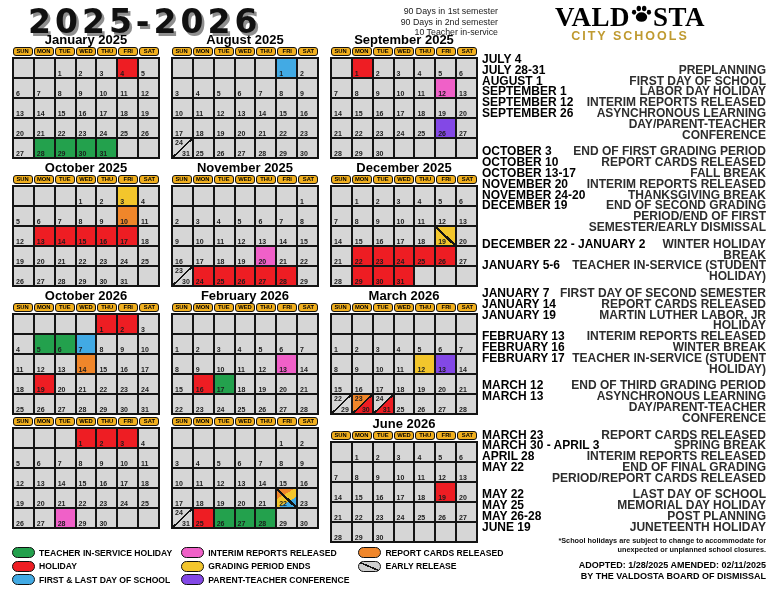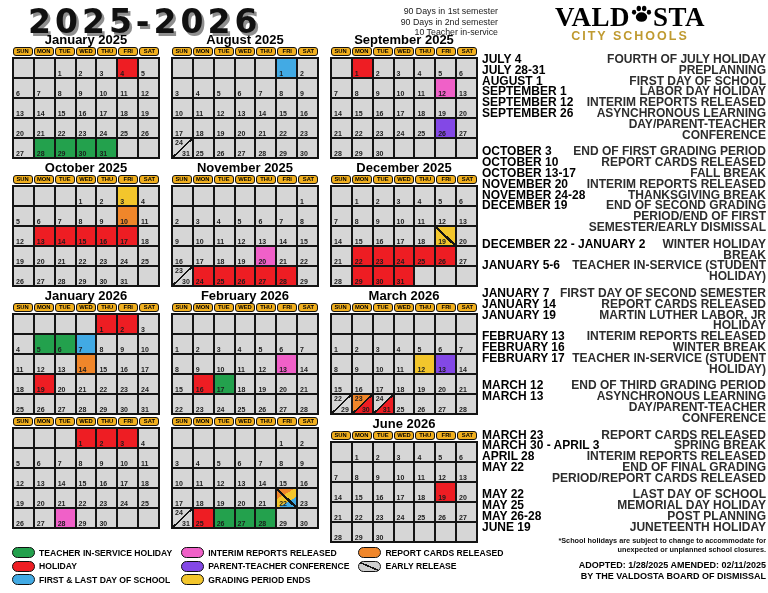--- a/index.html
+++ b/index.html
@@ -805,21 +805,21 @@
                 <span class="num">31</span>
               </td>
               <td class="cell" style="background-color: rgb(214, 214, 214);"></td>
               <td class="cell" style="background-color: rgb(214, 214, 214);"></td>
               <td class="cell" style="background-color: rgb(214, 214, 214);"></td>
             </tr>
           </tbody>
         </table>
       </div>
       <div class="month">
-        <div class="month-title">January 2026</div>
+        <div class="month-title">October 2026</div>
         <div class="dow">
           <div class="dow-chip" style="background-color: rgb(242, 176, 30);">SUN</div>
           <div class="dow-chip" style="background-color: rgb(242, 176, 30);">MON</div>
           <div class="dow-chip" style="background-color: rgb(242, 176, 30);">TUE</div>
           <div class="dow-chip" style="background-color: rgb(242, 176, 30);">WED</div>
           <div class="dow-chip" style="background-color: rgb(242, 176, 30);">THU</div>
           <div class="dow-chip" style="background-color: rgb(242, 176, 30);">FRI</div>
           <div class="dow-chip" style="background-color: rgb(242, 176, 30);">SAT</div>
         </div>
         <table class="cal">
@@ -1549,44 +1549,43 @@
           <span class="swatch" style="background-color: rgb(66, 170, 228);"></span>
           <span class="legend-label">FIRST &amp; LAST DAY OF SCHOOL</span>
         </div>
       </div>
       <div class="legend-col">
         <div class="legend-item">
           <span class="swatch" style="background-color: rgb(240, 96, 200);"></span>
           <span class="legend-label">INTERIM REPORTS RELEASED</span>
         </div>
         <div class="legend-item">
+          <span class="swatch" style="background-color: rgb(243, 198, 44);"></span>
+          <span class="legend-label">GRADING PERIOD ENDS</span>
+        </div>
+        <div class="legend-item">
           <span class="swatch" style="background-color: rgb(131, 72, 230);"></span>
           <span class="legend-label">PARENT-TEACHER CONFERENCE</span>
-        </div>
-        <div class="legend-item">
-          <span class="swatch" style="background-color: rgb(243, 198, 44);"></span>
-          <span class="legend-label">GRADING PERIOD ENDS</span>
         </div>
       </div>
       <div class="legend-col">
         <div class="legend-item">
           <span class="swatch" style="background-color: rgb(240, 134, 42);"></span>
           <span class="legend-label">REPORT CARDS RELEASED</span>
         </div>
         <div class="legend-item">
           <span class="swatch" style="background-color: rgb(207, 207, 207); background-image: linear-gradient(to right top, rgba(0, 0, 0, 0) 45%, rgb(20, 20, 20) 45%, rgb(20, 20, 20) 54%, rgba(0, 0, 0, 0) 54%);"></span>
           <span class="legend-label">EARLY RELEASE</span>
         </div>
       </div>
     </div>
 
   <div class="events" id="events">
       <div class="event-row">
         <span class="event-date">JULY 4</span>
-        <span class="event-text">FOURTH OF JULY HOLIDAY</span>
       </div>
       <div class="event-row">
         <span class="event-date">JULY 28-31</span>
         <span class="event-text">PREPLANNING</span>
       </div>
       <div class="event-row">
         <span class="event-date">AUGUST 1</span>
         <span class="event-text">FIRST DAY OF SCHOOL</span>
       </div>
       <div class="event-row">
@@ -1611,21 +1610,21 @@
       </div>
       <div class="event-row">
         <span class="event-date">OCTOBER 13-17</span>
         <span class="event-text">FALL BREAK</span>
       </div>
       <div class="event-row">
         <span class="event-date">NOVEMBER 20</span>
         <span class="event-text">INTERIM REPORTS RELEASED</span>
       </div>
       <div class="event-row">
-        <span class="event-date">NOVEMBER 24-28</span>
+        <span class="event-date">NOVEMBER 24-20</span>
         <span class="event-text">THANKSGIVING BREAK</span>
       </div>
       <div class="event-row">
         <span class="event-date">DECEMBER 19</span>
         <span class="event-text">END OF SECOND GRADING PERIOD/END OF FIRST SEMESTER/EARLY DISMISSAL</span>
       </div>
       <div class="event-row gap">
         <span class="event-date">DECEMBER 22 - JANUARY 2</span>
         <span class="event-text">WINTER HOLIDAY BREAK</span>
       </div>

